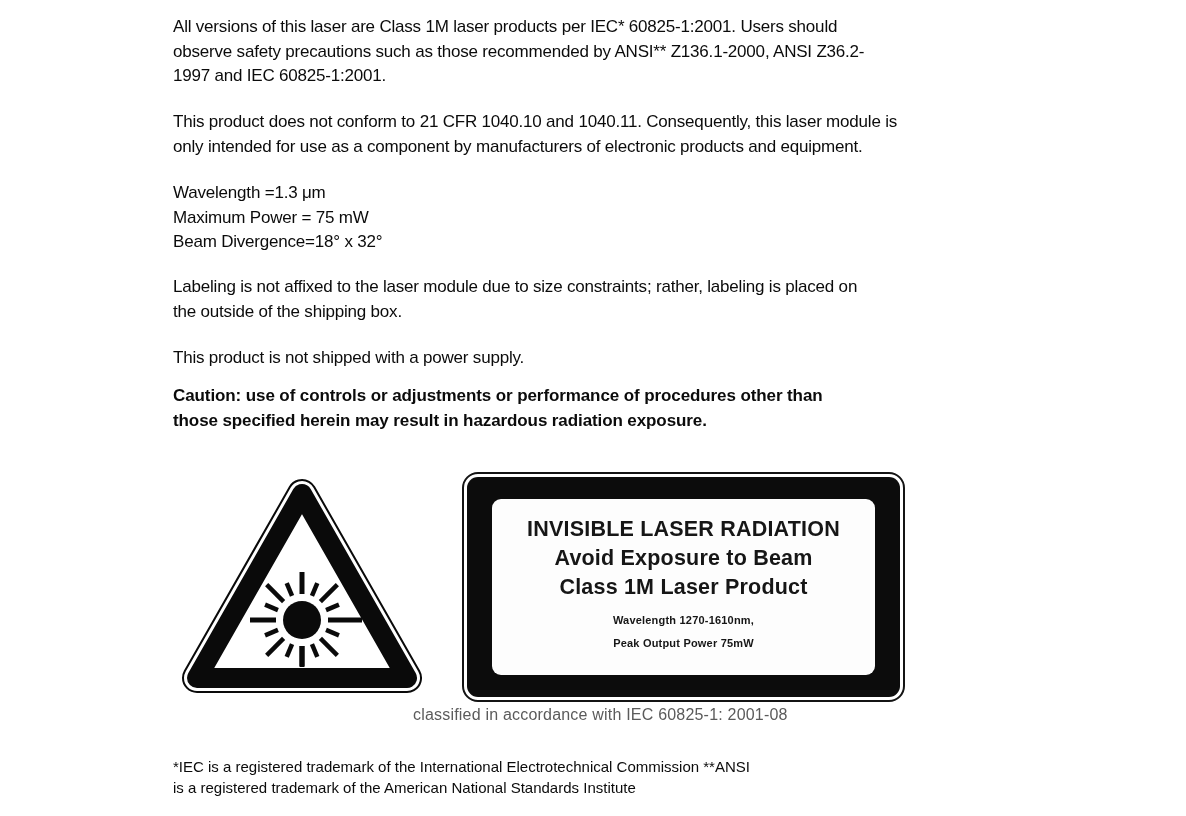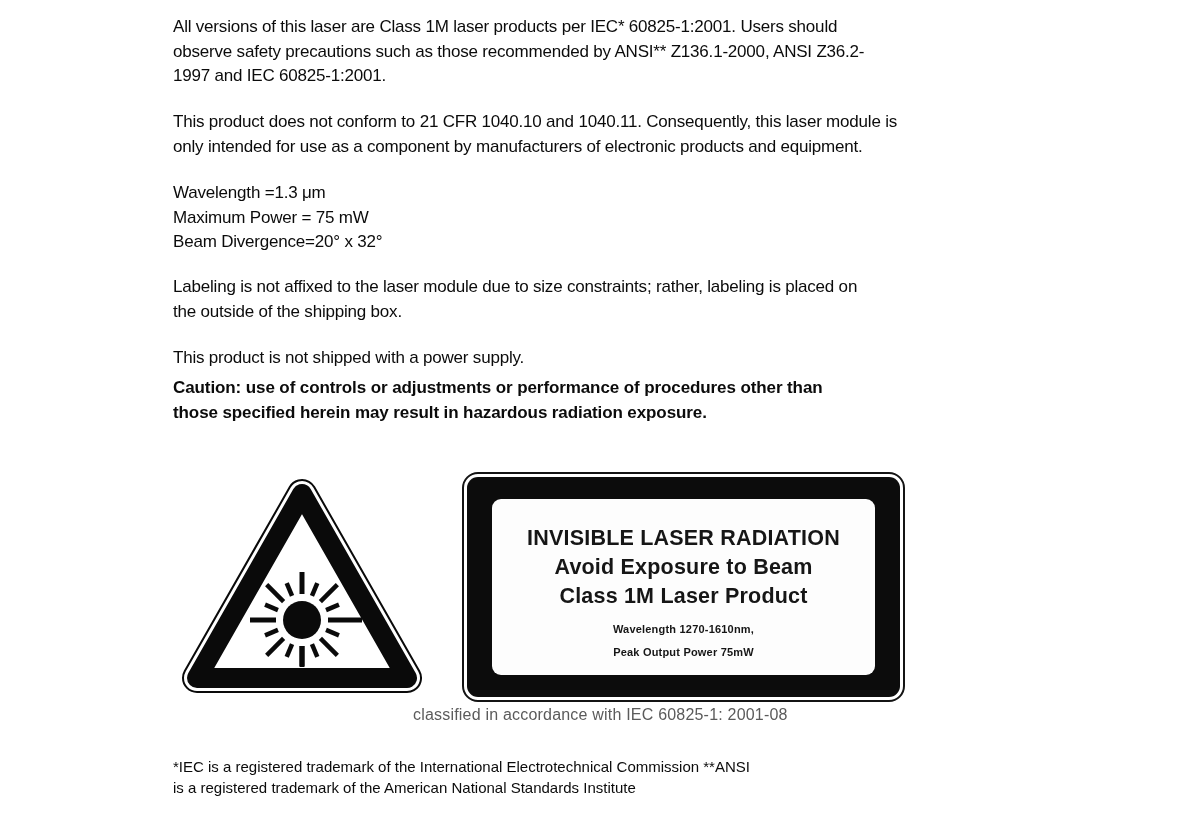--- a/index.html
+++ b/index.html
@@ -29,21 +29,21 @@
   }
   .bold .ln {
     font-weight: bold;
     letter-spacing: -0.1px;
   }
   .p1 { top: 15px; }
   .p2 { top: 110px; }
   .specs { top: 181px; }
   .p3 { top: 275px; }
   .p4 { top: 346px; }
-  .caution { top: 376px; }
+  .caution { top: 384px; }
 
   
   .tri-svg {
     position: absolute;
     left: 176px;
     top: 466px;
     width: 252px;
     height: 240px;
   }
 
@@ -70,21 +70,21 @@
     align-items: center;
     justify-content: center;
   }
   .label-white {
     width: 383px;
     height: 176px;
     box-sizing: border-box;
     background: #fdfdfd;
     border-radius: 9px;
     text-align: center;
-    padding-top: 25px;
+    padding-top: 16px;
     color: #161616;
   }
   .lbl-big {
     font-size: 21.5px;
     font-weight: bold;
     line-height: 29px;
     letter-spacing: 0.2px;
     white-space: nowrap;
   }
   .lbl-small-group { margin-top: 7px; }
@@ -129,21 +129,21 @@
   </div>
 
   <div class="para p2">
     <div class="ln">This product does not conform to 21 CFR 1040.10 and 1040.11. Consequently, this laser module is</div>
     <div class="ln">only intended for use as a component by manufacturers of electronic products and equipment.</div>
   </div>
 
   <div class="para specs">
     <div class="ln">Wavelength =1.3 μm</div>
     <div class="ln">Maximum Power = 75 mW</div>
-    <div class="ln">Beam Divergence=20° x 32°</div>
+    <div class="ln">Beam Divergence=18° x 32°</div>
   </div>
 
   <div class="para p3">
     <div class="ln">Labeling is not affixed to the laser module due to size constraints; rather, labeling is placed on</div>
     <div class="ln">the outside of the shipping box.</div>
   </div>
 
   <div class="para p4">
     <div class="ln">This product is not shipped with a power supply.</div>
   </div>

